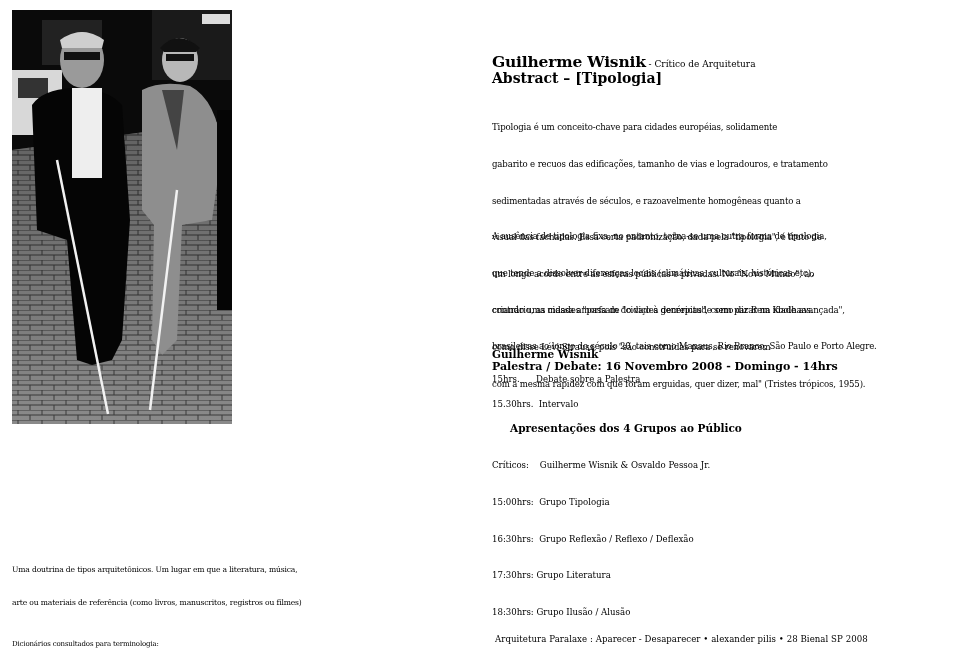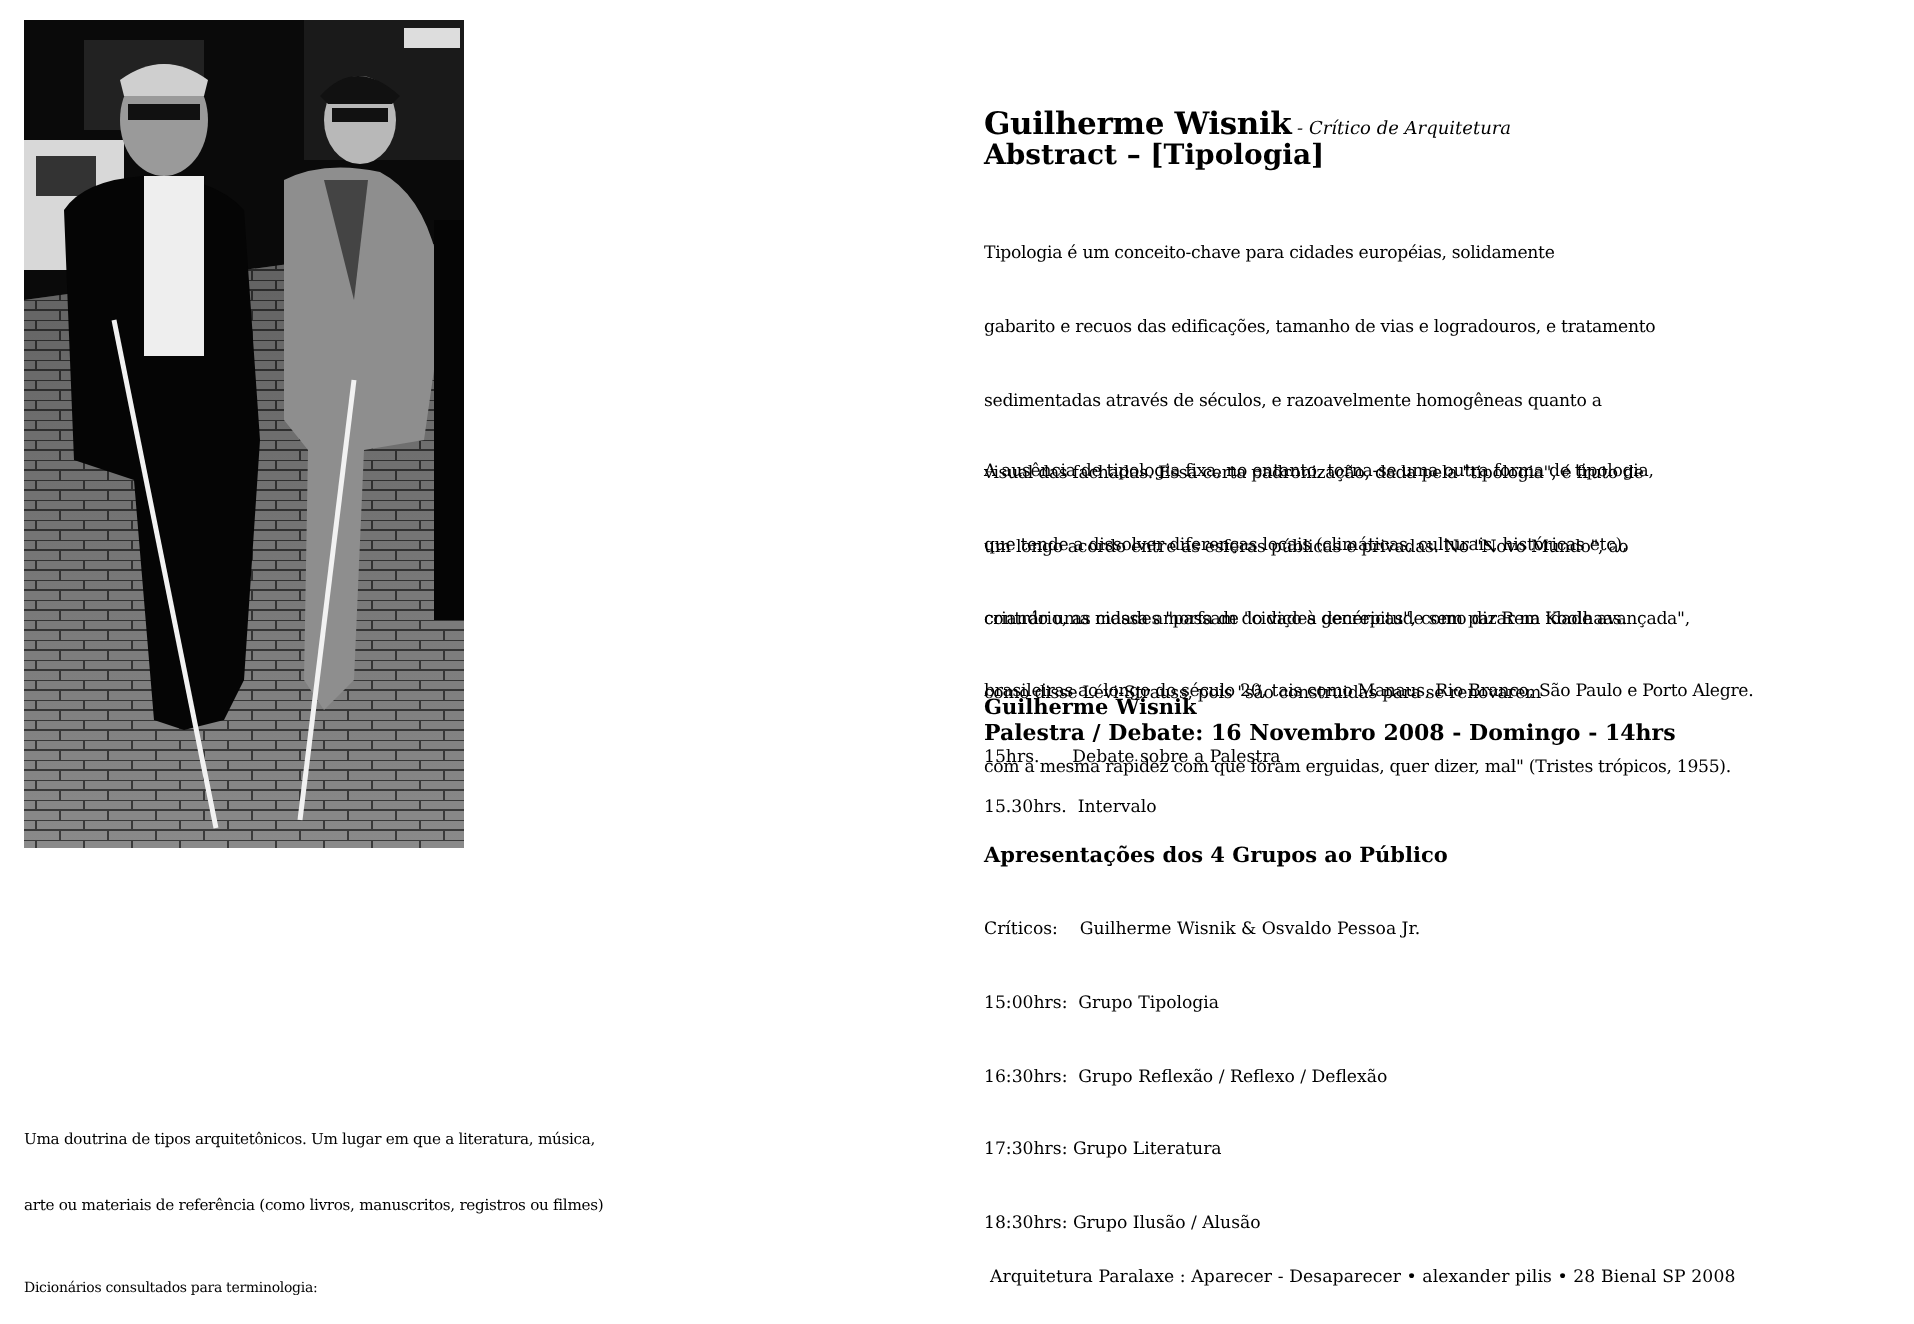--- a/index.html
+++ b/index.html
@@ -7,31 +7,31 @@
       width: 957px; height: 662px; position: relative; overflow: hidden;
       font-family: "DejaVu Serif", serif; color: #000;
     }
     .photo {
       position: absolute; left: 12px; top: 10px; width: 220px; height: 414px;
       background: #111; overflow: hidden;
     }
     .photo svg { width: 100%; height: 100%; display: block; }
     .block { position: absolute; }
     .name-line { left: 492px; top: 52px; font-size: 15.5px; font-weight: bold; letter-spacing: -0.2px; white-space: nowrap; }
-    .name-line .role { font-size: 9px; font-weight: normal; letter-spacing: 0; font-style: italic; }
+    .name-line .role { font-size: 9px; font-weight: normal; letter-spacing: 0; }
     .abstract-title { left: 492px; top: 70px; font-size: 14px; font-weight: bold; white-space: nowrap; }
     .para { font-size: 8.6px; line-height: 12.2px; white-space: pre; letter-spacing: -0.15px; }
     .p1 { left: 492px; top: 97px; }
     .p2 { left: 492px; top: 206px; }
     .sched-name { left: 492px; top: 348px; font-size: 10.5px; font-weight: bold; }
     .sched-title { left: 492px; top: 360px; font-size: 11px; font-weight: bold; white-space: nowrap; }
     .sched-line { font-size: 8.6px; white-space: pre; }
     .s1 { left: 492px; top: 374px; }
     .s2 { left: 492px; top: 399px; }
-    .groups-title { left: 492px; top: 422px; font-size: 10.5px; font-weight: bold; white-space: nowrap; }
+    .groups-title { left: 510px; top: 422px; font-size: 10.5px; font-weight: bold; white-space: nowrap; }
     .groups { left: 492px; top: 435px; font-size: 8.6px; line-height: 12.2px; white-space: pre; }
     .glossary { left: 12px; top: 542px; font-size: 7.6px; line-height: 11px; white-space: pre; letter-spacing: -0.15px; }
     .glossary .gterm { font-weight: bold; }
     .dicts { left: 12px; top: 617px; font-size: 7px; line-height: 11px; white-space: pre; letter-spacing: -0.15px; }
     .footer { left: 495px; top: 634px; font-size: 8.6px; white-space: nowrap; letter-spacing: 0.05px; }
   </style>
 </head>
 <body>
 
 <div class="photo">

